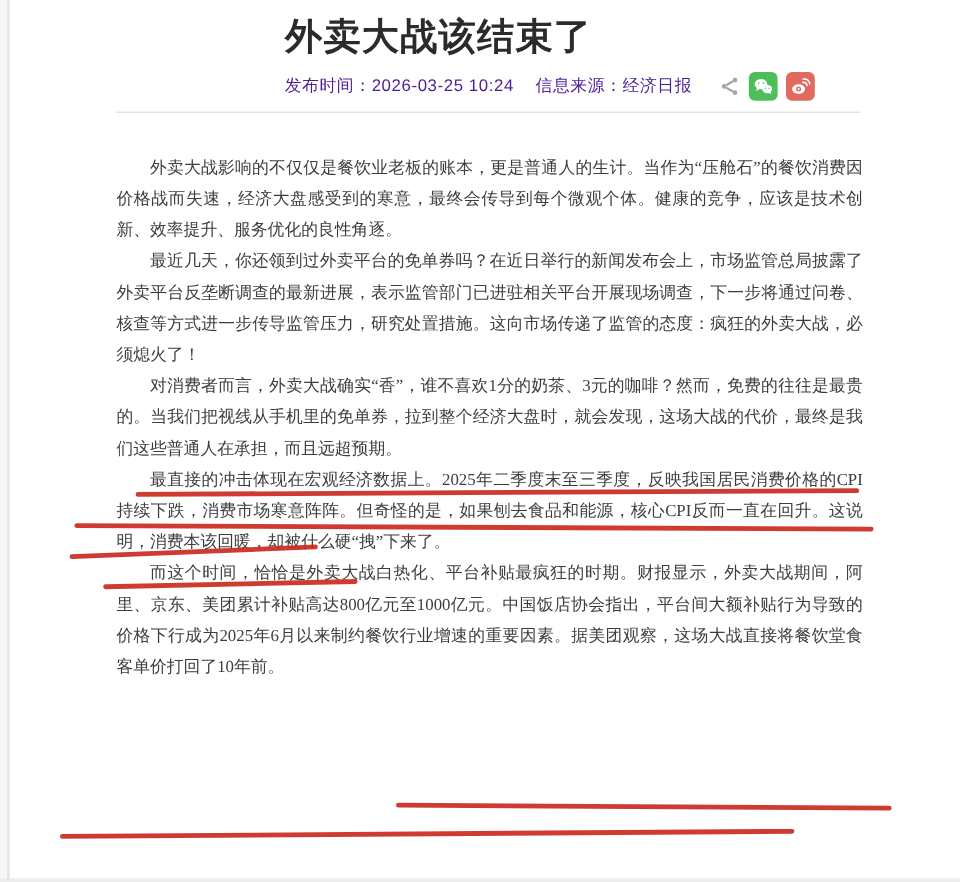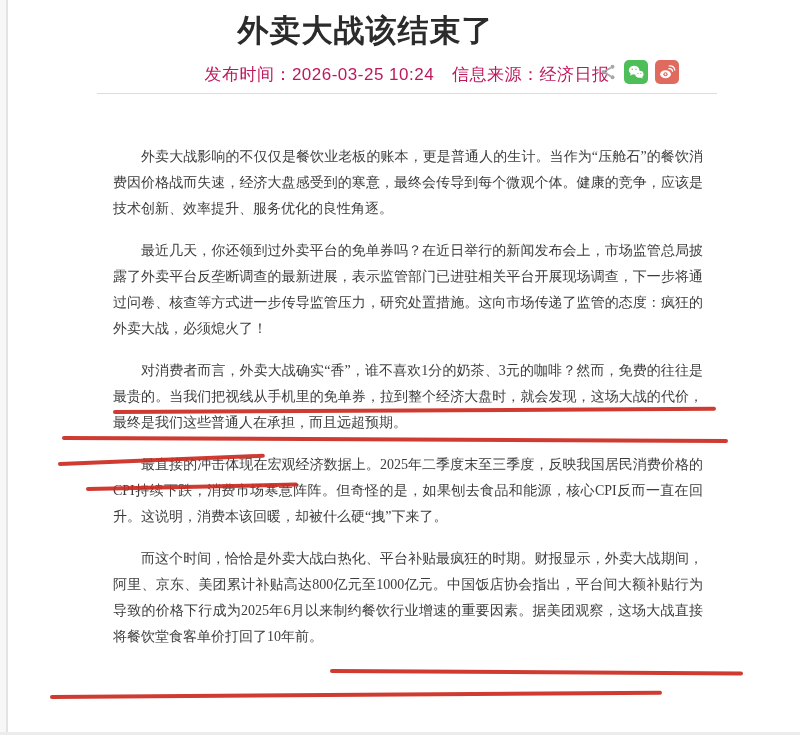--- a/index.html
+++ b/index.html
@@ -12,39 +12,39 @@
   .bottom-strip{position:absolute;left:0;right:0;bottom:0;height:3px;background:#ececec;}
 
   .page-title{
     position:absolute;top:10px;left:0;width:731px;margin:0;
     text-align:center;font-family:"Liberation Sans","DejaVu Sans",sans-serif;
     font-size:31px;font-weight:600;color:#2b2b2b;letter-spacing:1px;
   }
   .meta-row{
     position:absolute;top:63px;left:97px;width:620px;
     text-align:center;font-family:"Liberation Sans","DejaVu Sans",sans-serif;
-    font-size:17px;color:#be185d;letter-spacing:0.5px;
+    font-size:14px;color:#4c1d95;letter-spacing:0.5px;
   }
   .meta-gap{display:inline-block;width:18px;}
   .icon-row{
     position:absolute;top:59px;left:599px;height:26px;
     display:flex;align-items:center;gap:7px;
   }
   .icon-tile{
     width:24px;height:24px;border-radius:5px;display:flex;align-items:center;justify-content:center;
     cursor:pointer;
   }
   .share-plain{width:18px;height:18px;display:block;cursor:pointer;}
   .divider{position:absolute;top:93px;left:97px;width:620px;height:0;border-top:1px solid #dcdcdc;}
 
   .article{
     position:absolute;top:128px;left:97px;width:622px;
     font-size:14px;line-height:26px;color:#3d3d3d;text-align:justify;
   }
-  .article p{margin:16px;text-indent:2em;}
+  .article p{margin:0;text-indent:2em;}
 
   .annotation-overlay{position:absolute;left:0;top:0;width:800px;height:735px;pointer-events:none;}
   .redline{
     position:absolute;height:4px;border-radius:3px;opacity:0.92;
     transform-origin:left center;
   }
 </style>
 </head>
 <body>
 

